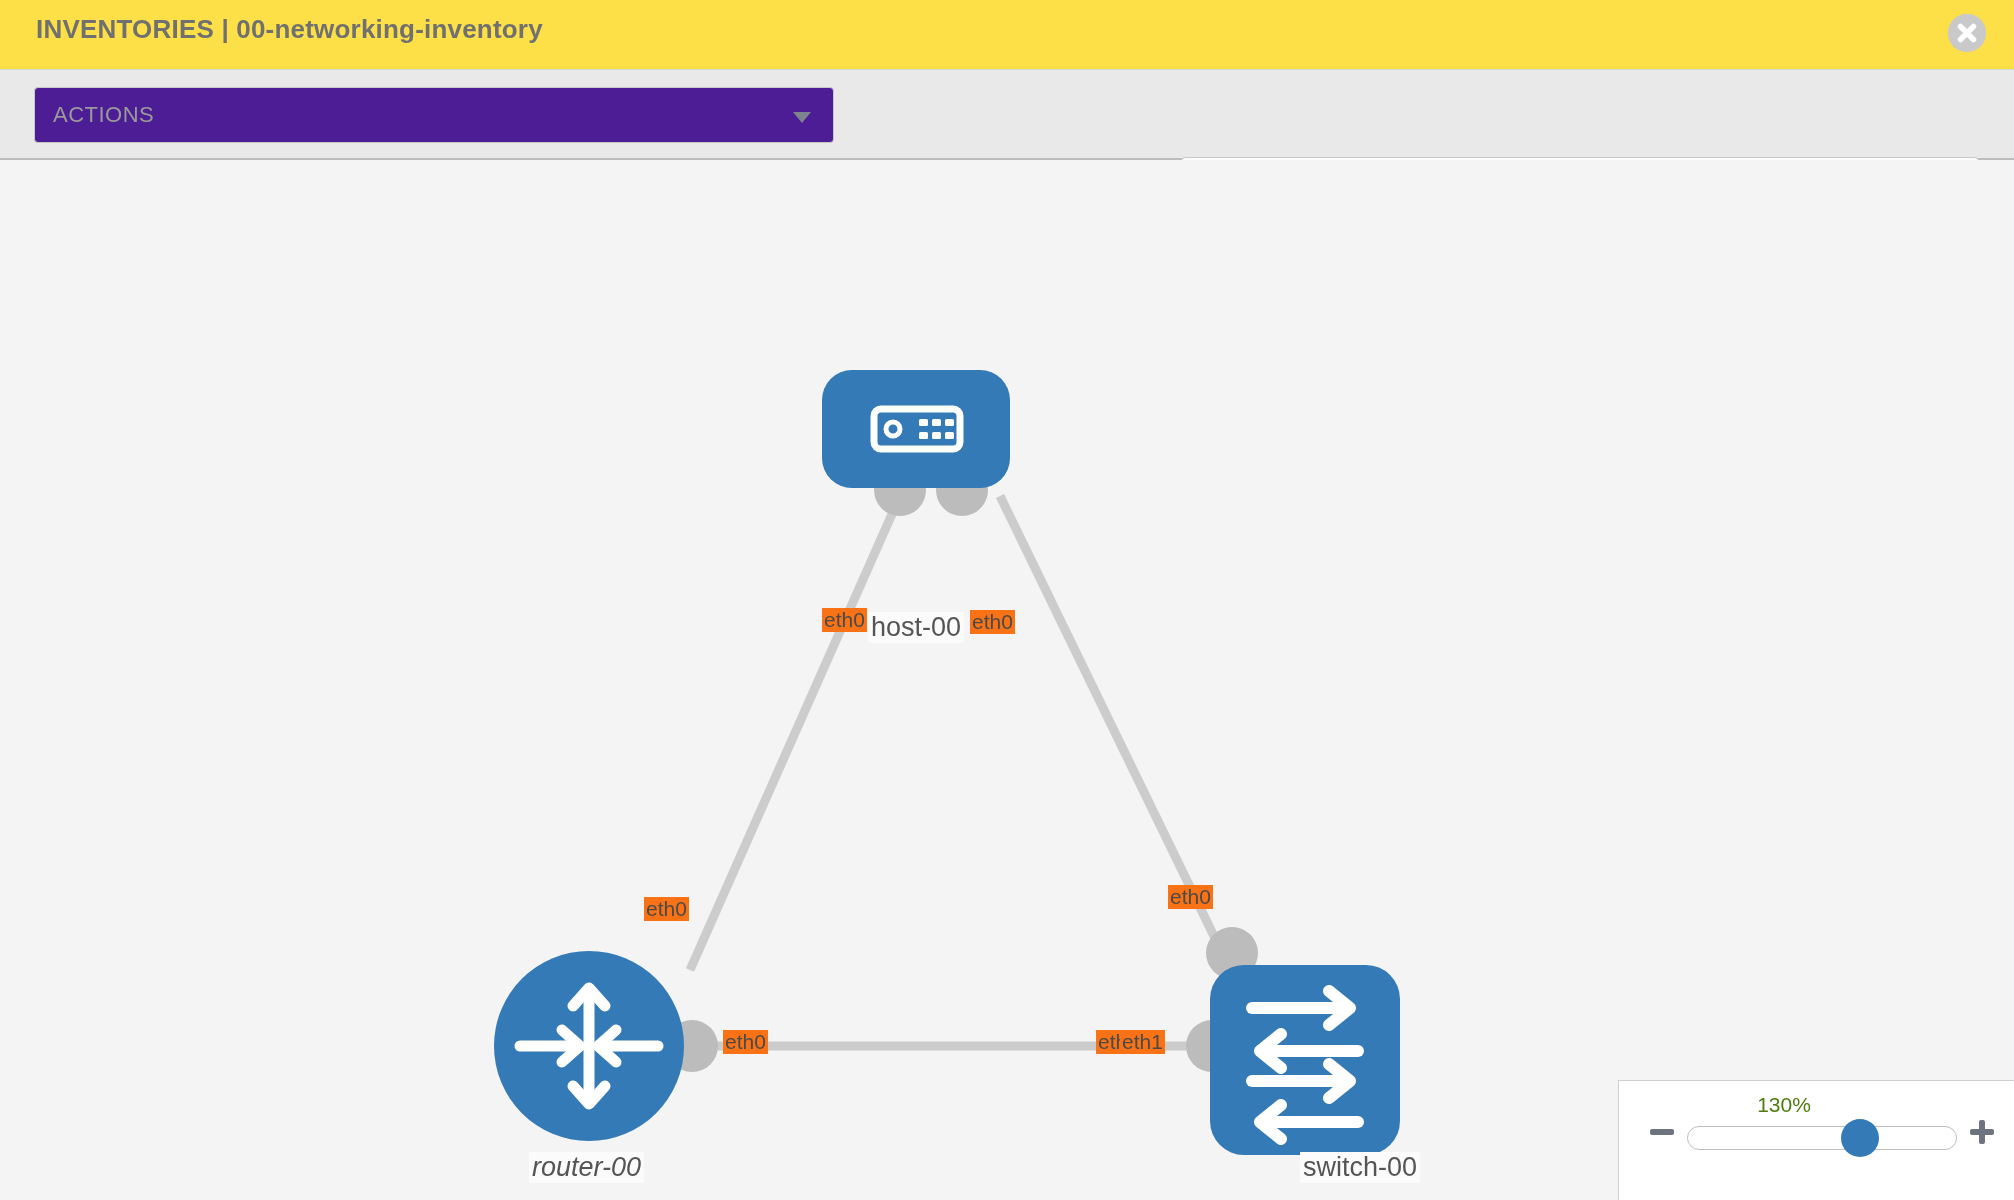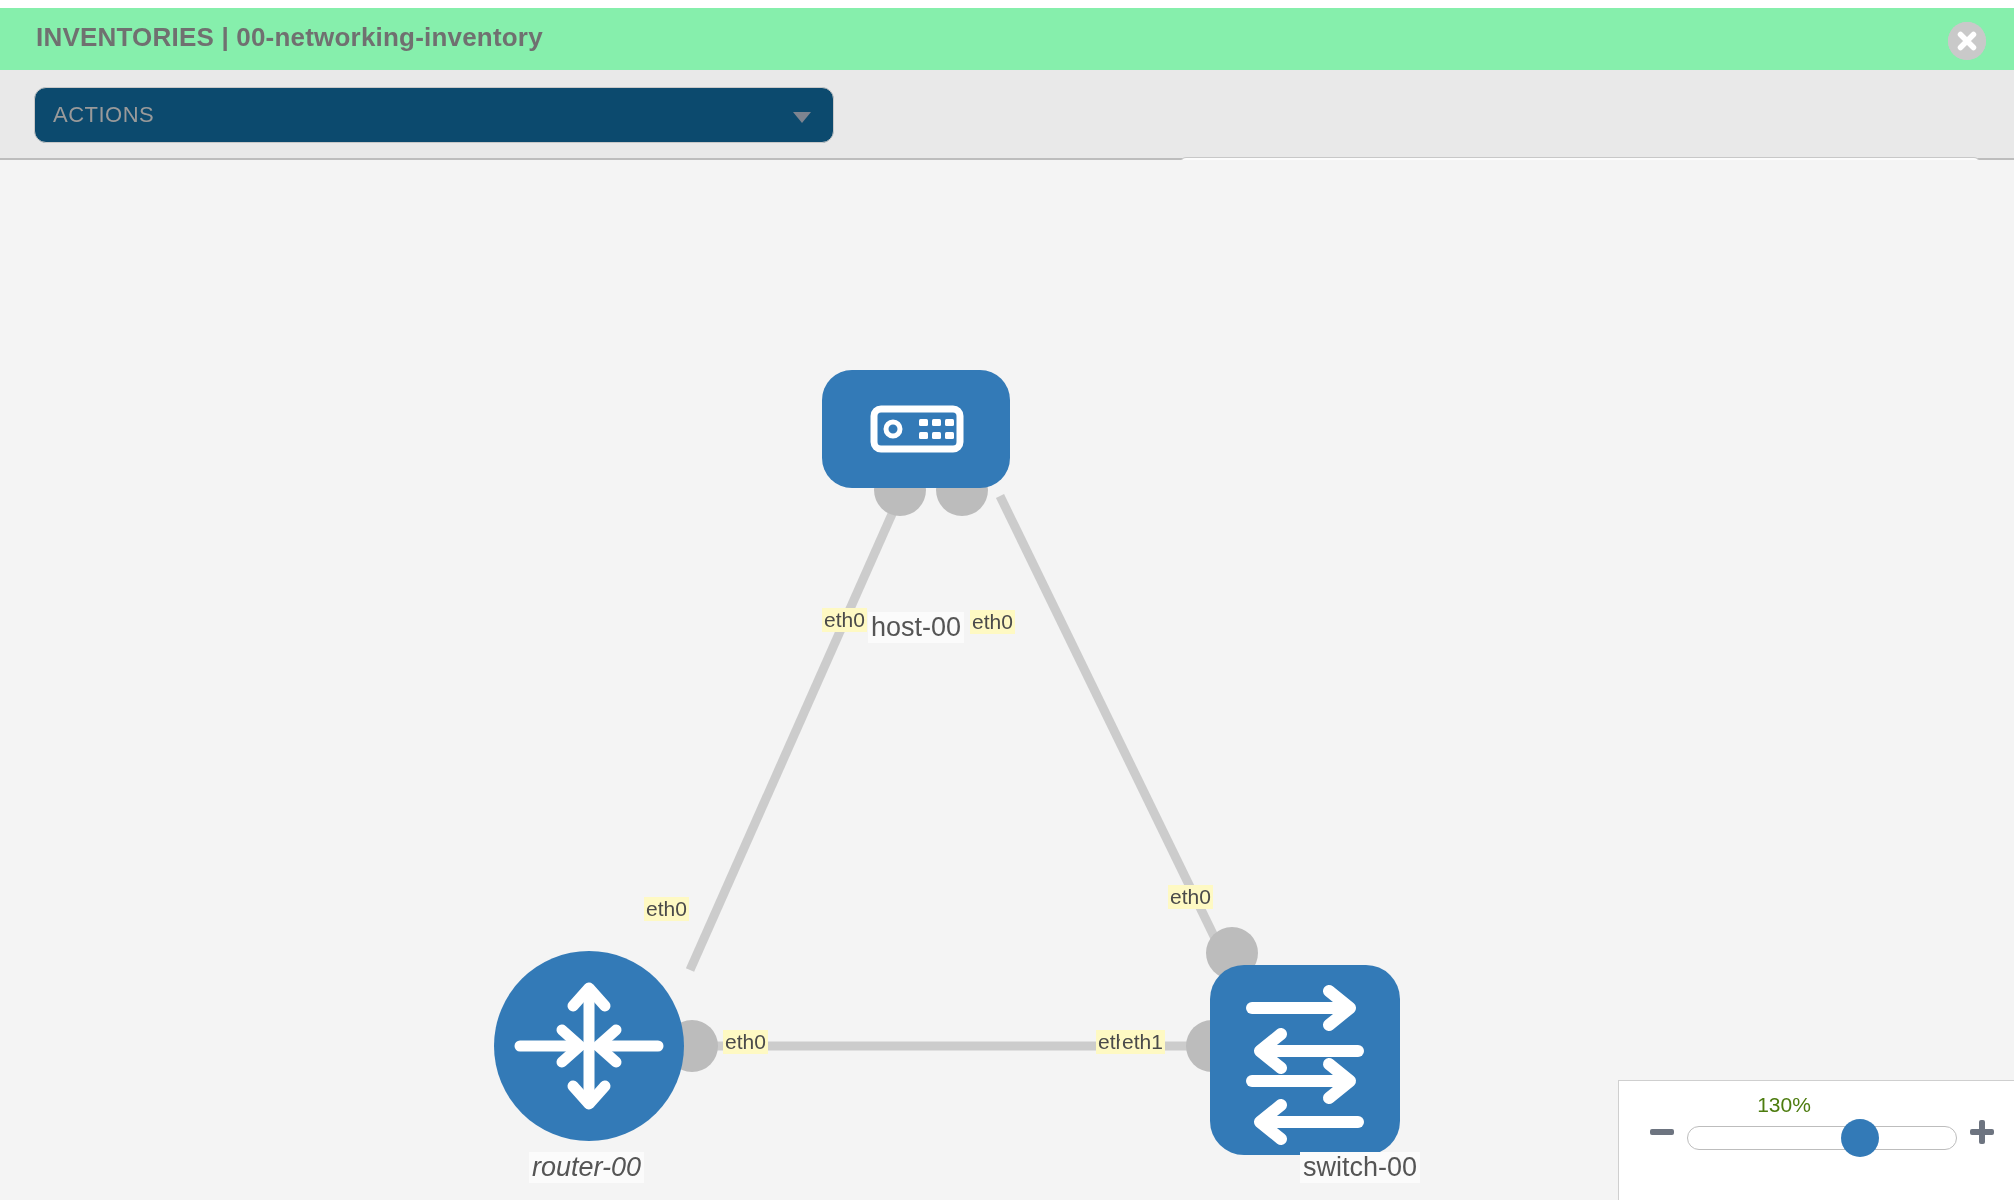--- a/index.html
+++ b/index.html
@@ -17,23 +17,22 @@
     width: 2014px;
     height: 1200px;
     background: #ffffff;
   }
 
   
   .header {
     position: absolute;
     left: 0; top: 0;
     width: 2014px; height: 70px;
-    background: #86efac;
+    background: #fde047;
     border-bottom: 1px solid #d7d7d7;
-    margin-top: 8px;
   }
   .header-title {
     position: absolute;
     left: 36px; top: 14px;
     font-size: 26px;
     font-weight: bold;
     color: #707070;
     letter-spacing: 0.2px;
     white-space: nowrap;
   }
@@ -52,23 +51,23 @@
     position: absolute;
     left: 0; top: 70px;
     width: 2014px; height: 90px;
     background: #e9e9e9;
     border-bottom: 2px solid #bdbdbd;
   }
   .actions-select {
     position: absolute;
     left: 34px; top: 17px;
     width: 800px; height: 56px;
-    background: #0c4a6e;
+    background: #4c1d95;
     border: 1px solid #c8c8c8;
-    border-radius: 12px;
+    border-radius: 4px;
     cursor: pointer;
   }
   .actions-label {
     position: absolute;
     left: 18px; top: 14px;
     font-size: 22px;
     color: #9a9a9a;
     letter-spacing: 0.5px;
   }
   .caret {
@@ -124,21 +123,21 @@
     position: absolute;
     background: #fbfbfb;
     color: #555555;
     font-size: 27px;
     padding: 0 3px;
     white-space: nowrap;
     line-height: 1.15;
   }
   .port-label {
     position: absolute;
-    background: #fef9c3;
+    background: #f97316;
     color: #4a4a4a;
     font-size: 21px;
     padding: 0 2px;
     white-space: nowrap;
     line-height: 1.15;
     text-align: center;
   }
 
   
   .zoom-panel {

